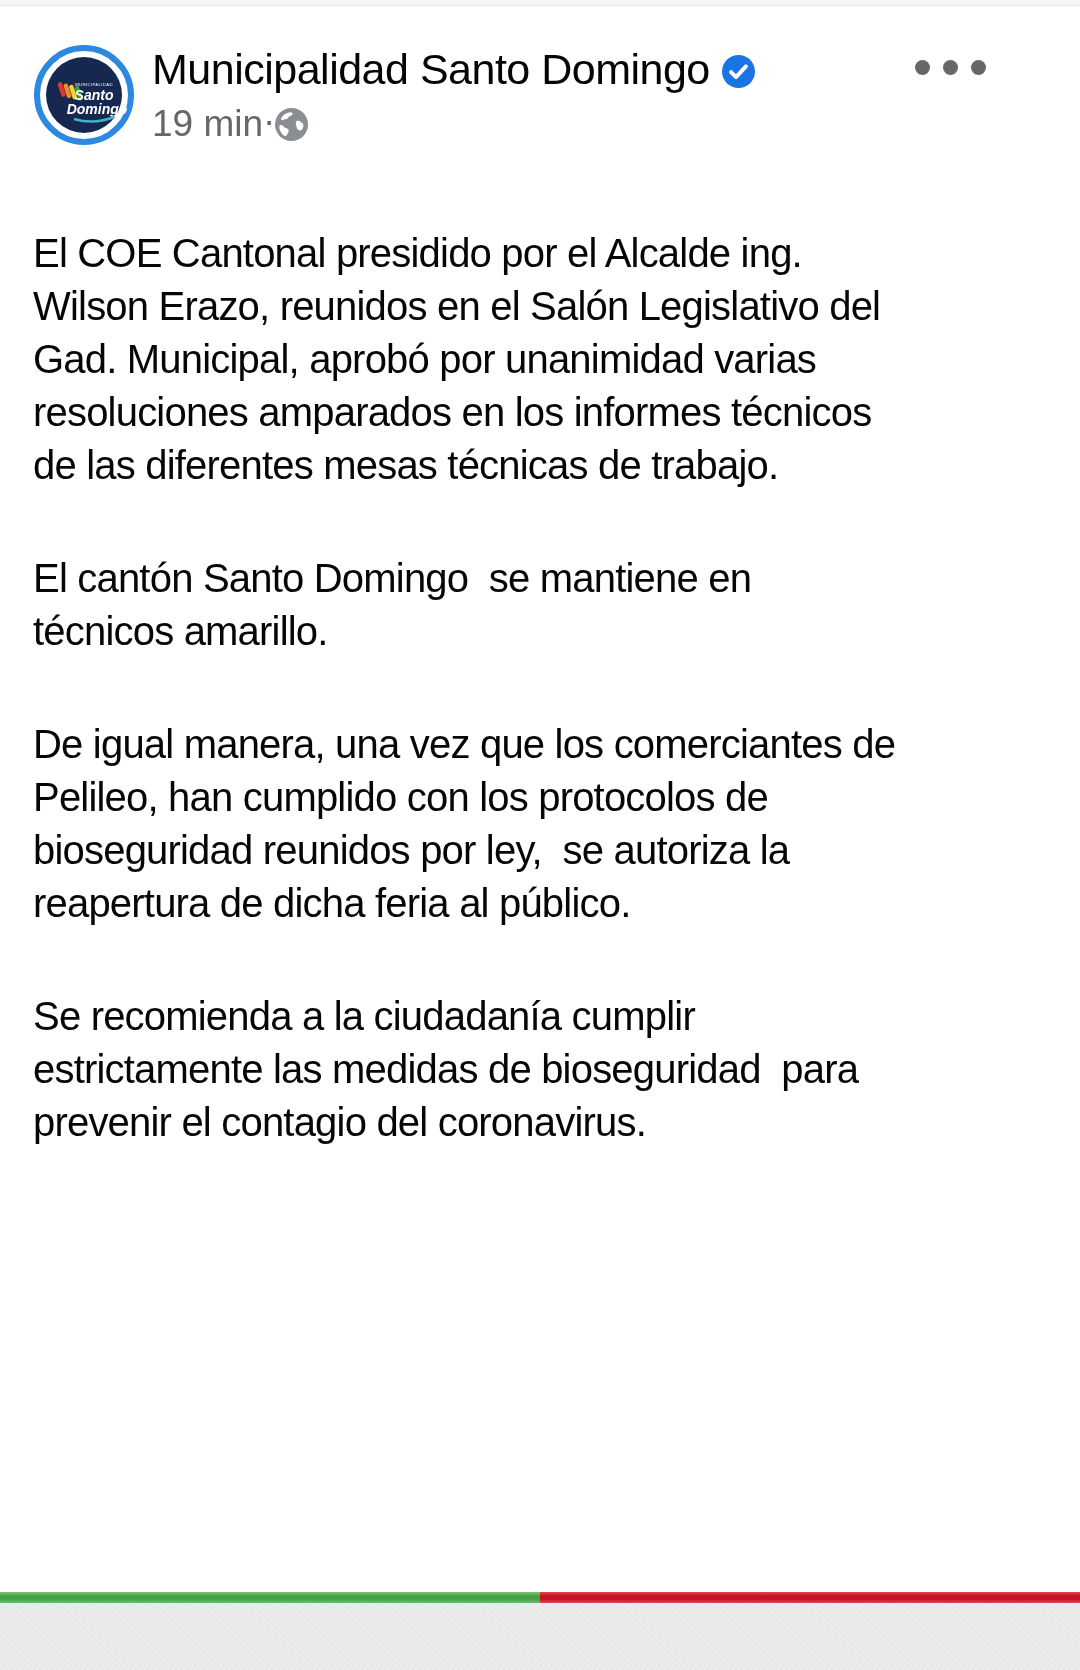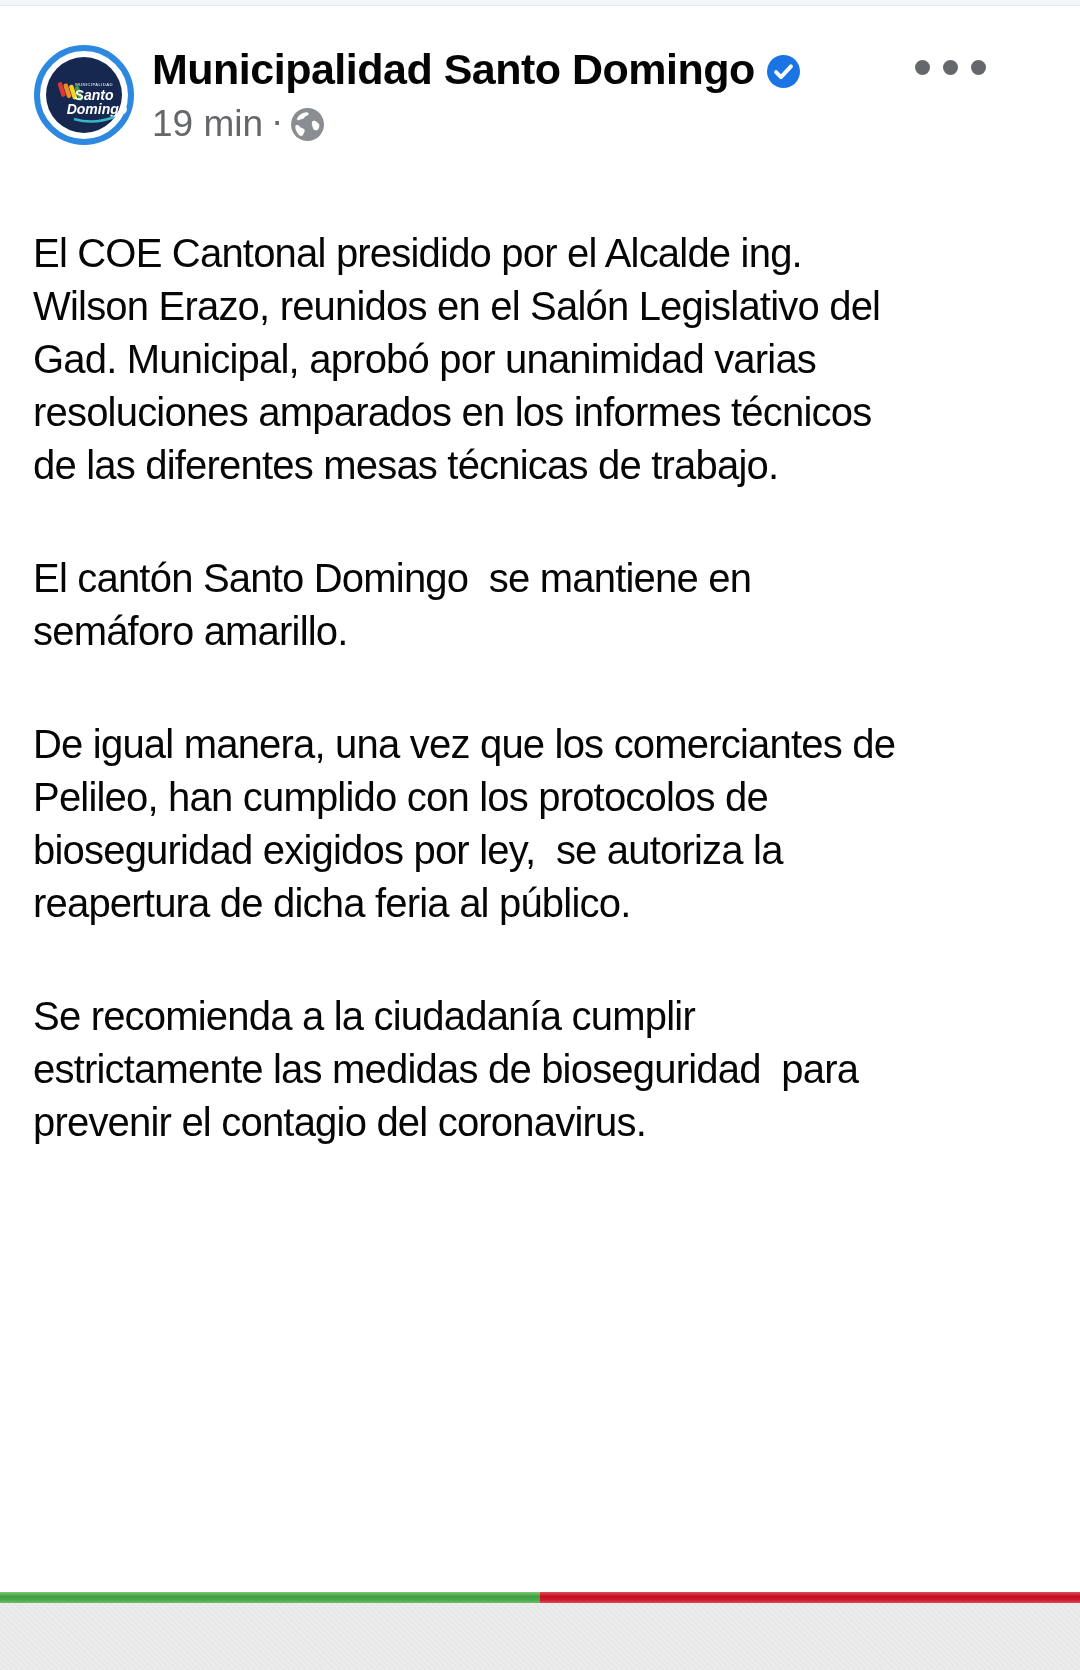--- a/index.html
+++ b/index.html
@@ -16,26 +16,26 @@
   .header{position:absolute;left:0;top:12px;width:1080px;height:160px;}
   .avatar{
     position:absolute;left:34px;top:33px;width:100px;height:100px;border-radius:50%;
     cursor:pointer;
   }
   .avatar svg{display:block;}
   .name-row{
     position:absolute;left:152px;top:33px;display:flex;align-items:center;gap:12px;
   }
   .page-name{
-    font-size:43px;font-weight:700;color:#050505;letter-spacing:-0.5px;
+    font-size:43px;font-weight:400;color:#050505;letter-spacing:-0.5px;
     white-space:nowrap;cursor:pointer;
   }
   .verified{width:33px;height:33px;flex:0 0 auto;margin-top:4px;}
   .meta-row{
-    position:absolute;left:152px;top:90px;display:flex;align-items:center;gap:8px;
+    position:absolute;left:152px;top:90px;display:flex;align-items:center;gap:0;
     color:#65676b;font-size:37px;
   }
   .meta-dot{font-size:37px;line-height:1;color:#65676b;padding-bottom:6px;}
   .globe{width:33px;height:33px;margin-top:2px;}
   .more-btn{
     position:absolute;right:88px;top:42px;display:flex;gap:13px;align-items:center;
     padding:6px;cursor:pointer;
   }
   .more-btn i{display:block;width:15px;height:15px;border-radius:50%;background:#65676b;}
   
@@ -116,24 +116,24 @@
   </div>
 </div>
 
 <div class="post-text">
   <p>El COE Cantonal presidido por el Alcalde ing.
 Wilson Erazo, reunidos en el Salón Legislativo del
 Gad. Municipal, aprobó por unanimidad varias
 resoluciones amparados en los informes técnicos
 de las diferentes mesas técnicas de trabajo.</p>
   <p>El cantón Santo Domingo  se mantiene en
-semáforo amarillo.</p>
+técnicos amarillo.</p>
   <p>De igual manera, una vez que los comerciantes de
 Pelileo, han cumplido con los protocolos de
-bioseguridad exigidos por ley,  se autoriza la
+bioseguridad reunidos por ley,  se autoriza la
 reapertura de dicha feria al público.</p>
   <p>Se recomienda a la ciudadanía cumplir
 estrictamente las medidas de bioseguridad  para
 prevenir el contagio del coronavirus.</p>
 </div>
 
 <div class="attached">
   <div class="strip">
     <div class="green"></div>
     <div class="red"></div>

